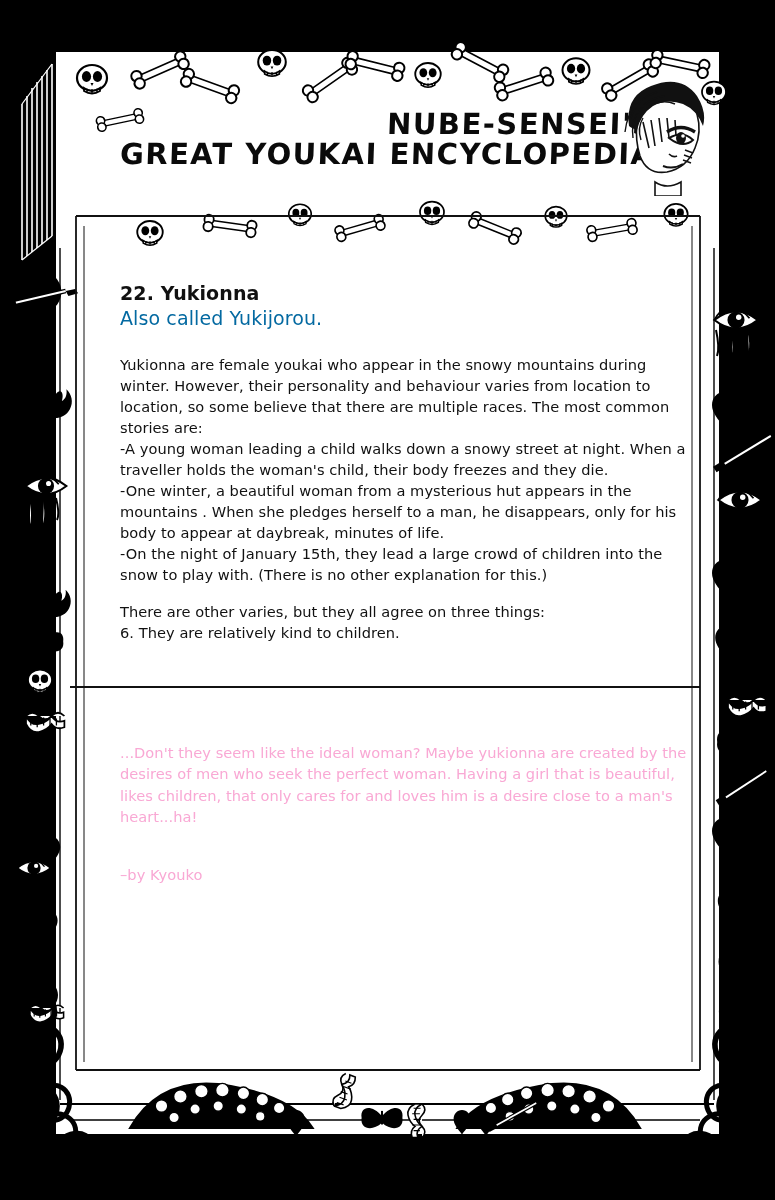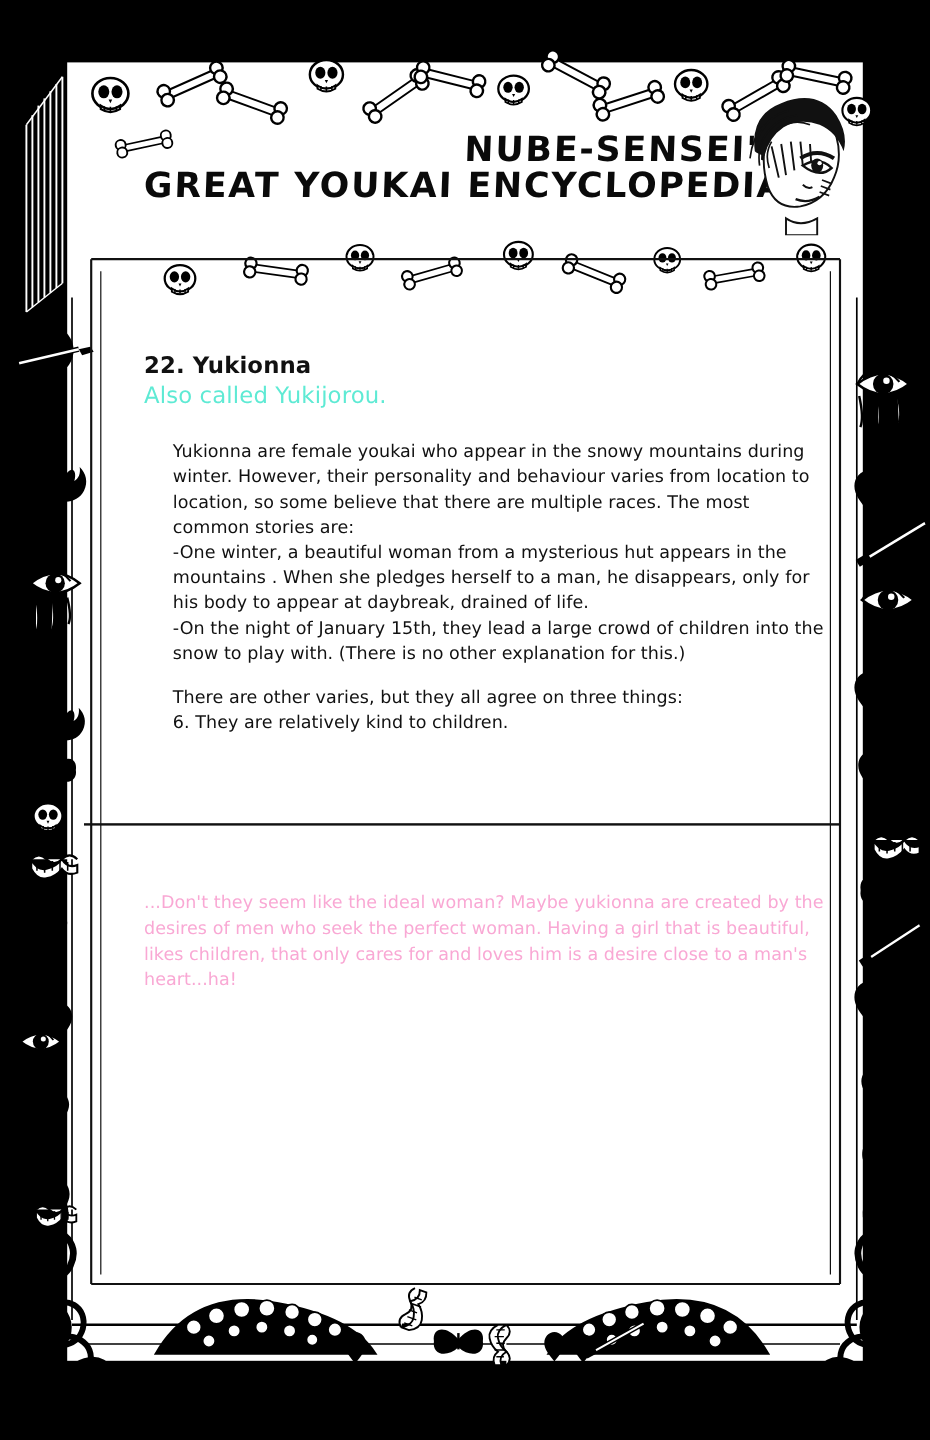--- a/index.html
+++ b/index.html
@@ -21,29 +21,29 @@
     font-weight:900;color:#0a0a0a;letter-spacing:1.5px;
     transform:skewX(-2deg);white-space:nowrap;}
   .title-l1{font-size:29px;}
   .title-l2{font-size:29px;margin-top:2px;}
 
   
   .portrait{position:absolute;right:-6px;top:26px;width:118px;height:118px;}
   .portrait svg{display:block;}
 
   
-  .content{position:absolute;left:120px;top:294px;width:572px;}
+  .content{position:absolute;left:120px;top:282px;width:572px;}
 
   .heading{font-size:19px;font-weight:bold;color:#111;line-height:1.22;
            letter-spacing:.1px;}
-  .subheading{font-size:19px;font-weight:400;color:#5eead4;line-height:1.28;
+  .subheading{font-size:19px;font-weight:400;color:#0369a1;line-height:1.28;
               letter-spacing:.1px;margin-top:1px;}
 
   .body-block{margin-top:24px;font-size:14.6px;line-height:1.44;color:#111;
-              letter-spacing:.05px;margin-left:24px;}
+              letter-spacing:.05px;}
   .body-block p{margin:0;}
   .gap{height:16px;}
 
   .divider{position:absolute;left:70px;top:686px;width:630px;height:0;
            border-top:2.4px solid #111;}
 
   .content-lower{position:absolute;left:120px;top:742px;width:572px;
                  font-size:14.6px;line-height:1.47;color:#f9a8d4;letter-spacing:.05px;}
   .content-lower p{margin:0;}
   .gap2{height:18px;}
@@ -463,29 +463,31 @@
       </svg>
     </div>
   </div>
 
   <div class="content">
     <div class="heading">22. Yukionna</div>
     <div class="subheading">Also called Yukijorou.</div>
 
     <div class="body-block">
       <p>Yukionna are female youkai who appear in the snowy mountains during winter. However, their personality and behaviour varies from location to location, so some believe that there are multiple races. The most common stories are:</p>
-      <p>-One winter, a beautiful woman from a mysterious hut appears in the mountains . When she pledges herself to a man, he disappears, only for his body to appear at daybreak, drained of life.</p>
+      <p>-A young woman leading a child walks down a snowy street at night. When a traveller holds the woman's child, their body freezes and they die.</p>
+      <p>-One winter, a beautiful woman from a mysterious hut appears in the mountains . When she pledges herself to a man, he disappears, only for his body to appear at daybreak, minutes of life.</p>
       <p>-On the night of January 15th, they lead a large crowd of children into the snow to play with. (There is no other explanation for this.)</p>
       <div class="gap"></div>
       <p>There are other varies, but they all agree on three things:</p>
       <p>6. They are relatively kind to children.</p>
     </div>
   </div>
 
   <div class="divider"></div>
 
   <div class="content-lower">
     <p>...Don't they seem like the ideal woman? Maybe yukionna are created by the desires of men who seek the perfect woman. Having a girl that is beautiful, likes children, that only cares for and loves him is a desire close to a man's heart...ha!</p>
     <div class="gap2"></div>
     <div class="gap2"></div>
+    <p>–by Kyouko</p>
   </div>
 
 </div>
 
 </body></html>

